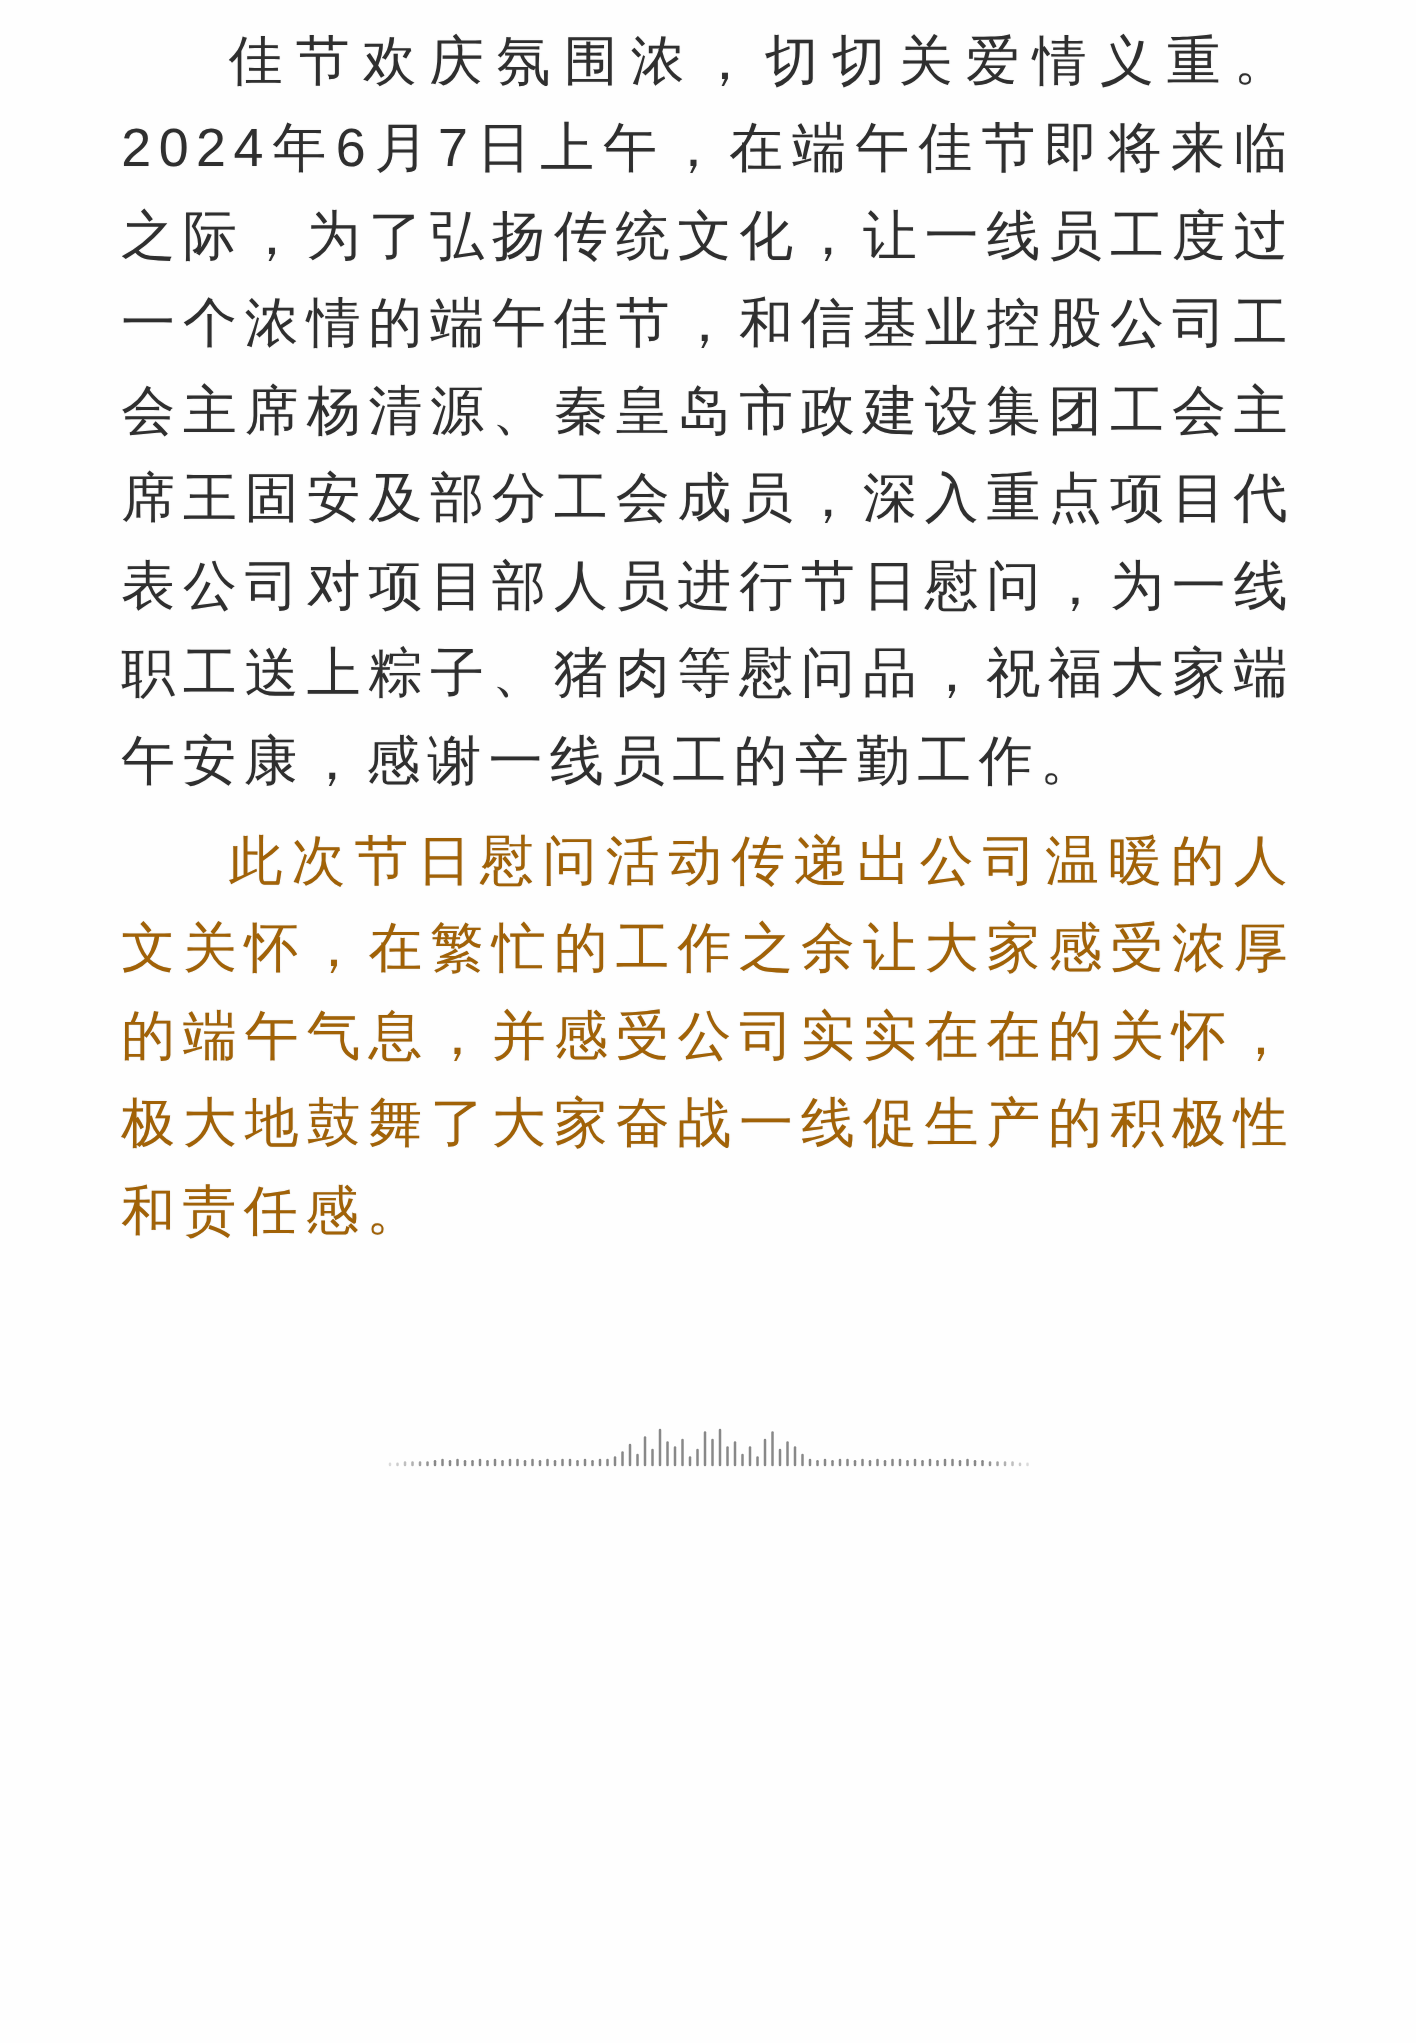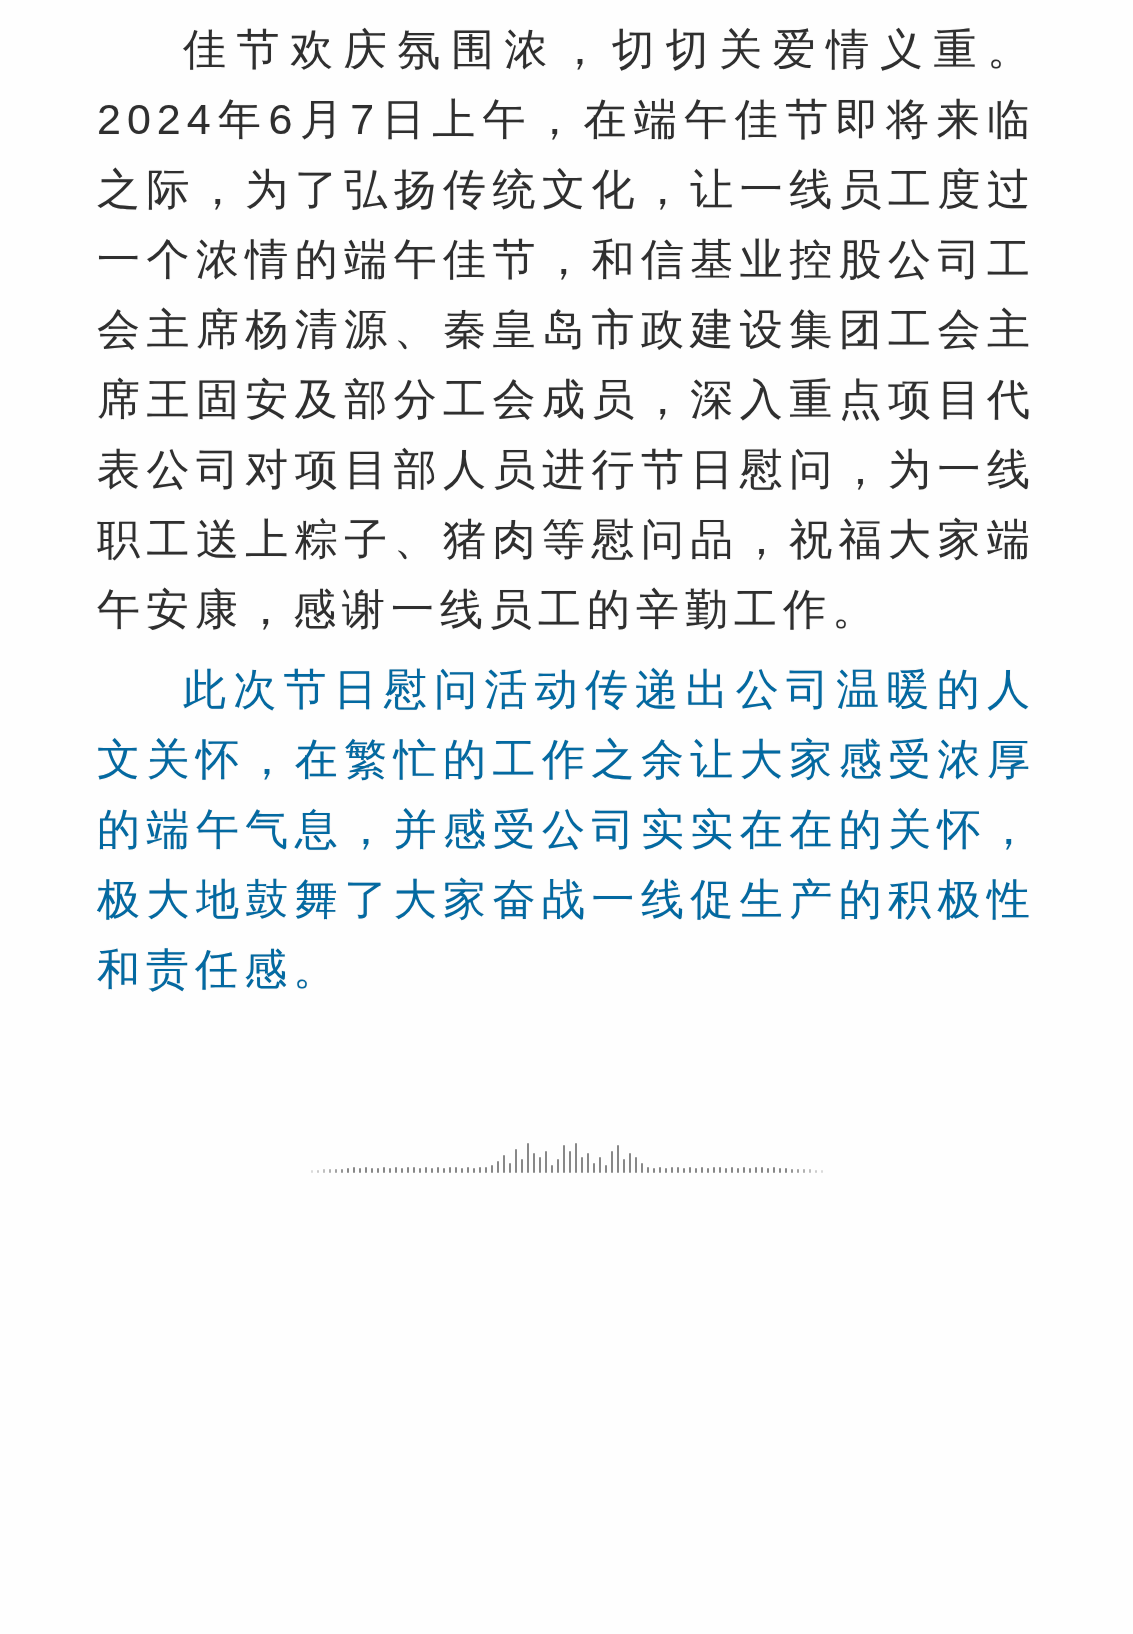--- a/index.html
+++ b/index.html
@@ -48,21 +48,21 @@
   }
   .waveform .bar:last-child {
     margin-right: 0;
   }
 </style>
 </head>
 <body style="background: rgb(254, 254, 254);">
 
 <div class="page">
   <p class="para" style="color: rgb(47, 47, 47);">佳节欢庆氛围浓，切切关爱情义重。2024年6月7日上午，在端午佳节即将来临之际，为了弘扬传统文化，让一线员工度过一个浓情的端午佳节，和信基业控股公司工会主席杨清源、秦皇岛市政建设集团工会主席王固安及部分工会成员，深入重点项目代表公司对项目部人员进行节日慰问，为一线职工送上粽子、猪肉等慰问品，祝福大家端午安康，感谢一线员工的辛勤工作。</p>
-  <p class="para" style="color: #0369a1;">此次节日慰问活动传递出公司温暖的人文关怀，在繁忙的工作之余让大家感受浓厚的端午气息，并感受公司实实在在的关怀，极大地鼓舞了大家奋战一线促生产的积极性和责任感。</p>
+  <p class="para" style="color: #a16207;">此次节日慰问活动传递出公司温暖的人文关怀，在繁忙的工作之余让大家感受浓厚的端午气息，并感受公司实实在在的关怀，极大地鼓舞了大家奋战一线促生产的积极性和责任感。</p>
 
   <div class="waveform" id="waveform">
       <span class="bar" style="height: 3px; background: rgb(136, 136, 136); opacity: 0.3;"></span>
       <span class="bar" style="height: 3px; background: rgb(136, 136, 136); opacity: 0.42;"></span>
       <span class="bar" style="height: 4px; background: rgb(136, 136, 136); opacity: 0.54;"></span>
       <span class="bar" style="height: 4px; background: rgb(136, 136, 136); opacity: 0.66;"></span>
       <span class="bar" style="height: 4px; background: rgb(136, 136, 136); opacity: 0.78;"></span>
       <span class="bar" style="height: 4px; background: rgb(136, 136, 136); opacity: 0.9;"></span>
       <span class="bar" style="height: 5px; background: rgb(136, 136, 136);"></span>
       <span class="bar" style="height: 6px; background: rgb(136, 136, 136);"></span>

